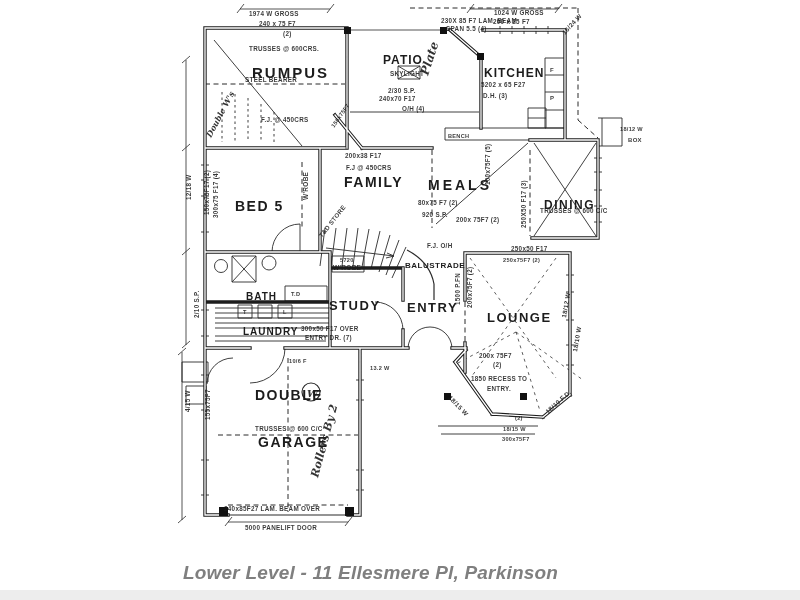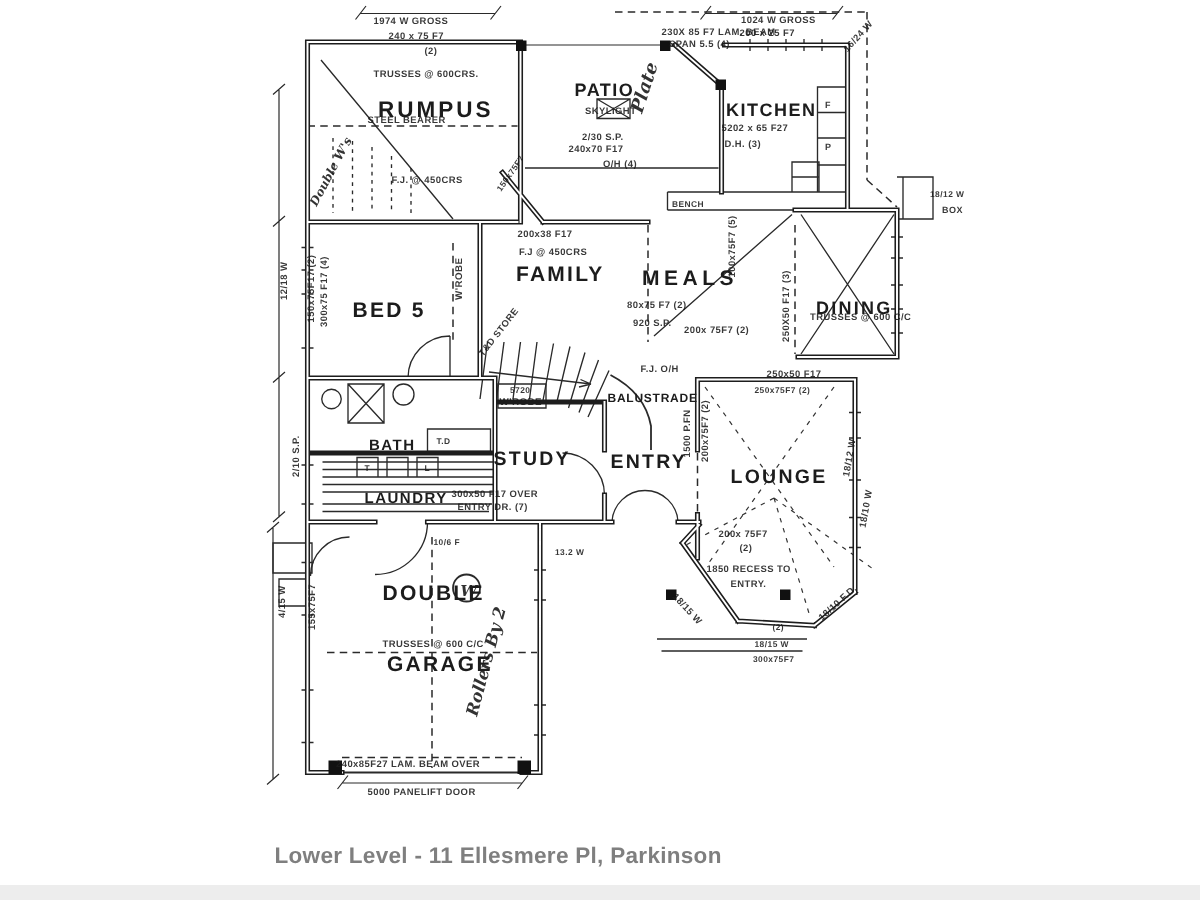--- a/index.html
+++ b/index.html
@@ -14,22 +14,22 @@
   .dashA{stroke:#2a2a2a;stroke-width:1;fill:none;stroke-dasharray:5 3.5;}
   .dashB{stroke:#2a2a2a;stroke-width:0.9;fill:none;stroke-dasharray:2.5 3;}
   .dashC{stroke:#333;stroke-width:0.8;fill:none;stroke-dasharray:3 4;}
   .dim{stroke:#2a2a2a;stroke-width:0.8;fill:none;}
   .post{fill:#111;}
   
   text{fill:#1c1c1c;}
   .room{font-family:"Liberation Sans",sans-serif;font-weight:700;}
   .ann{font-family:"Liberation Sans",sans-serif;font-weight:700;opacity:.88;letter-spacing:.3px;}
   .hand{font-family:"DejaVu Serif",serif;font-style:italic;font-weight:700;opacity:.9;}
-  #caption{position:absolute;left:183px;top:562px;font-size:15px;font-weight:700;
-           color:#7f7f7f;letter-spacing:.2px;}
+  #caption{position:absolute;left:183px;top:562px;font-size:19px;font-weight:700;
+           color:#7f7f7f;letter-spacing:.2px;font-style:italic;}
   #bottom-strip{position:absolute;left:0;top:590px;width:800px;height:10px;background:#ededed;}
 </style>
 </head>
 <body>
 
 <div id="stage">
 
   <svg width="800" height="600" viewBox="0 0 800 600">
 
     <g>

